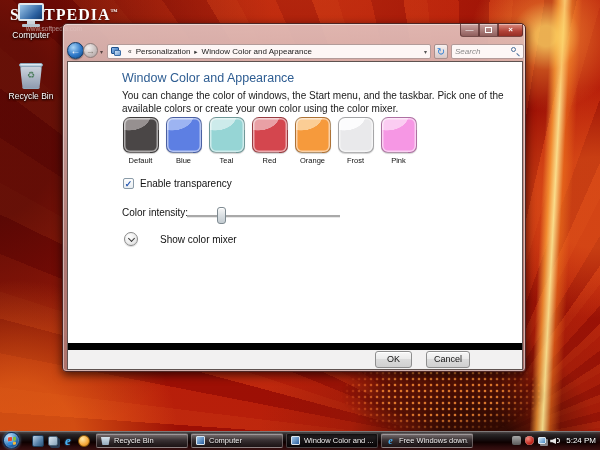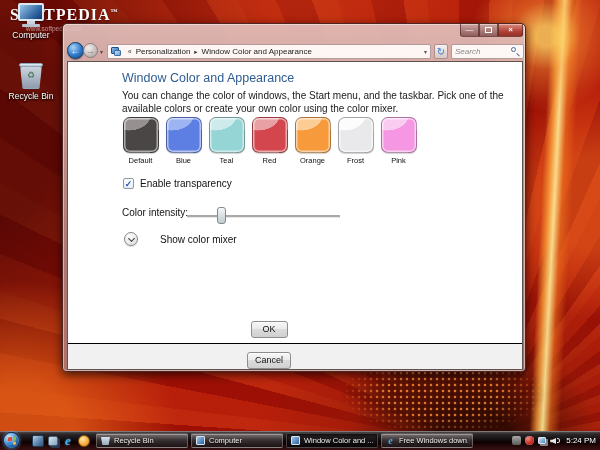--- a/index.html
+++ b/index.html
@@ -109,21 +109,21 @@
   .slider .track{position:absolute;left:0;right:0;top:8px;height:1.6px;background:#a9a9a9;box-shadow:0 1px 0 #e8e8e8;}
   .slider .thumb{position:absolute;top:0;width:9px;height:17px;border:1px solid #7e8a91;border-radius:3px;background:linear-gradient(180deg,#f8f8f8,#d7dde1 55%,#c3cbd0);box-shadow:inset 0 1px 0 #fff;}
 
   .expander-row{position:absolute;left:56px;top:170px;display:flex;align-items:center;}
   .expander-btn{width:14px;height:14px;border-radius:50%;border:1px solid #8a8a8a;background:radial-gradient(circle at 35% 30%,#ffffff,#dcdcdc);position:relative;box-shadow:0 1px 1px rgba(0,0,0,.15);}
   .expander-btn .chev{position:absolute;left:4px;top:3px;width:5px;height:5px;border-right:1.6px solid #3a3a3a;border-bottom:1.6px solid #3a3a3a;transform:rotate(45deg);}
   .expander-row .lbl{font-size:10px;color:#111;margin-left:22px;}
 
   .classic-link{position:absolute;left:54px;top:192px;font-size:10px;color:#0e61c9;cursor:pointer;}
 
-  .footer{position:absolute;left:0;bottom:0;width:100%;height:26px;background:#f2f1f1;border-top:1px solid #000000;display:flex;align-items:center;justify-content:flex-end;padding-right:52px;gap:14px;flex-direction:column;}
+  .footer{position:absolute;left:0;bottom:0;width:100%;height:26px;background:#f2f1f1;border-top:7px solid #000000;display:flex;align-items:center;justify-content:flex-end;padding-right:52px;gap:14px;}
   .v-btn{height:17px;border:1px solid #8e8e8e;border-radius:3px;background:linear-gradient(180deg,#f7f7f7,#ebebeb 45%,#dcdcdc 46%,#d0d0d0);font-size:9px;color:#111;text-align:center;line-height:15px;box-shadow:inset 0 1px 0 #fff;}
   .v-btn.ok{width:37px;}
   .v-btn.cancel{width:44px;}
 
   
   .taskbar{position:absolute;left:0;bottom:0;width:600px;height:19px;z-index:5;
     background:linear-gradient(180deg,#5a5556 0%,#2b2728 18%,#0c0a0b 50%,#000 60%,#1a1415 100%);
     box-shadow:inset 0 1px 0 rgba(255,255,255,.25), inset 0 -6px 8px rgba(120,10,8,.35);
     display:flex;align-items:center;}
   .start-orb{width:17px;height:17px;margin:0 2px 0 3px;border-radius:50%;position:relative;flex:none;

